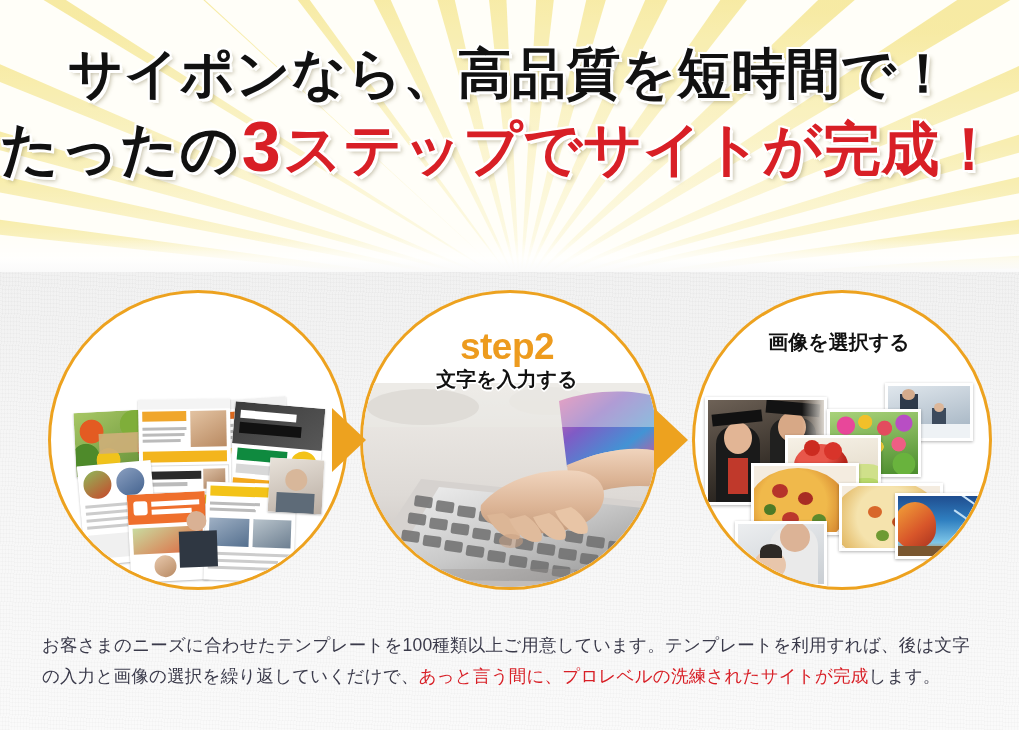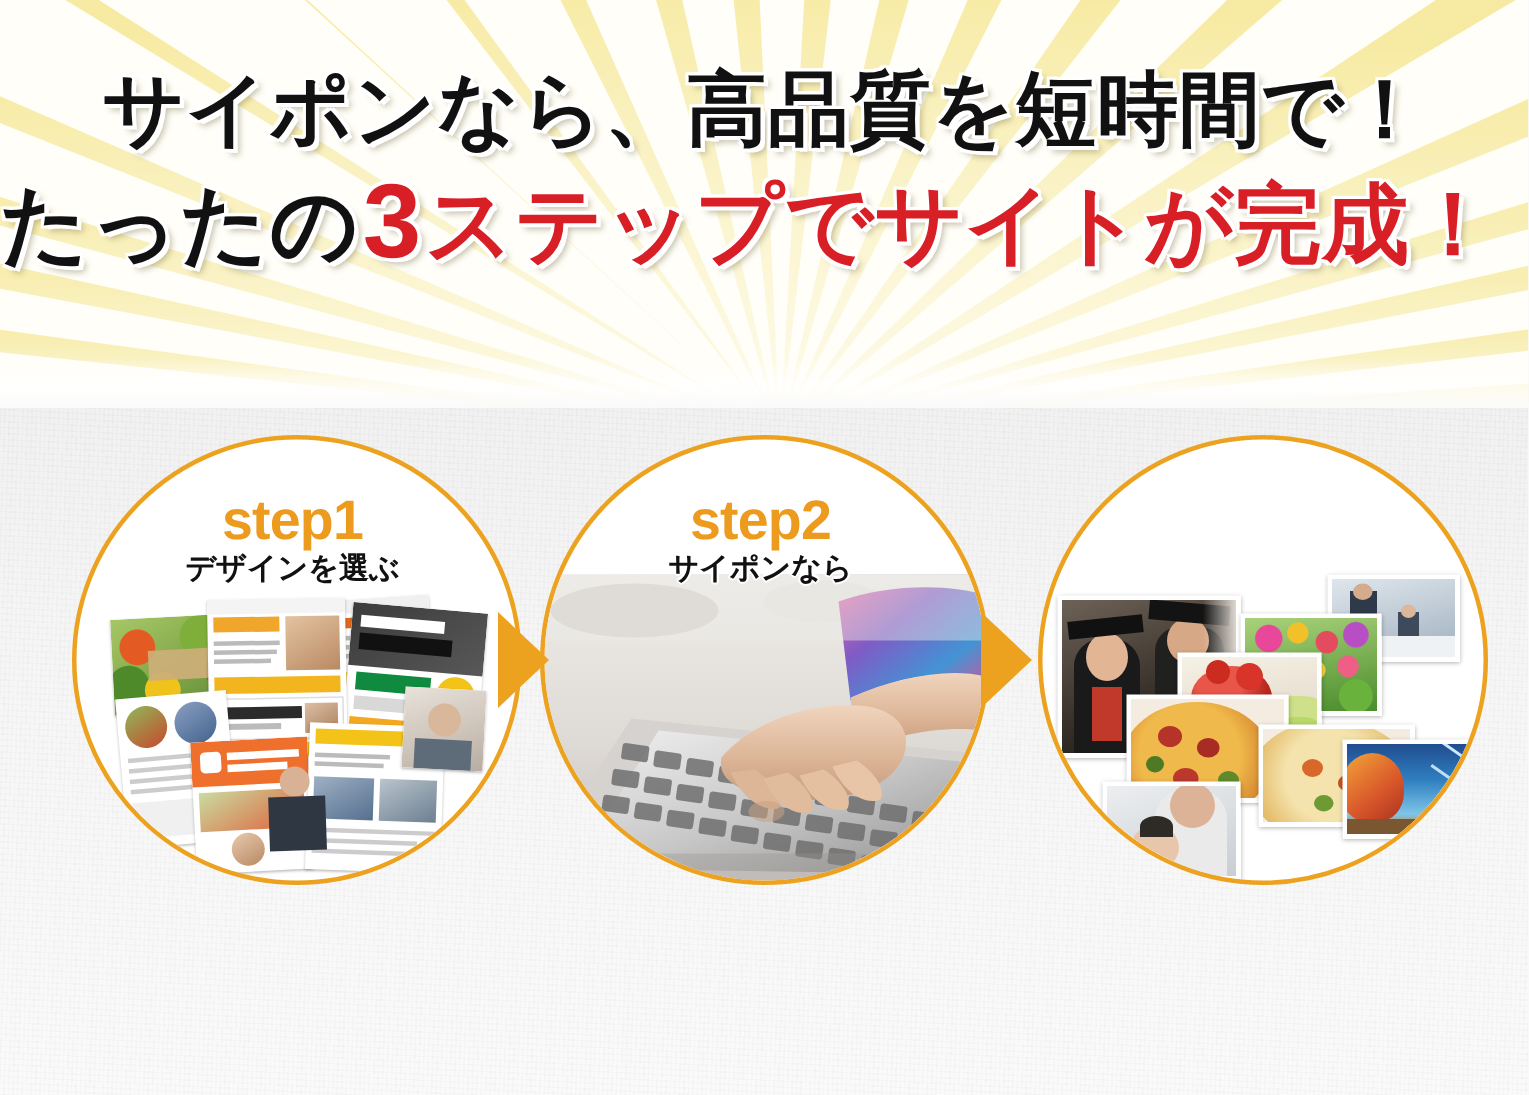--- a/index.html
+++ b/index.html
@@ -370,24 +370,20 @@
               <div class="band" style="left:8px;top:34px;width:38px;height:20px;background:#5e6b78;"></div>
             </div>
 
             <div class="tmpl" style="left:100px; top:110px; width:50px; height:62px; transform:rotate(-2deg); background:transparent; box-shadow:none;">
               <div class="band" style="left:14px;top:4px;width:20px;height:20px;border-radius:50%;background:#d9b194;"></div>
               <div class="band" style="left:6px;top:24px;width:38px;height:36px;background:#2f3742;"></div>
             </div>
           </div>
         </div>
       </div>
-      <div class="step-label">
-        <div class="step-title">step1</div>
-        <div class="step-sub">デザインを選ぶ</div>
-      </div>
     </div>
 
     <div class="step step-2">
       <div class="circle">
         <div class="circle-inner">
           <div class="photo2">
             
             <svg width="294" height="204" viewBox="0 0 294 204">
               <defs>
                 <linearGradient id="deskg" x1="0" y1="0" x2="0" y2="1">
@@ -467,21 +463,21 @@
               <ellipse cx="148" cy="158" rx="12" ry="7" fill="#c9a184" opacity="0.55"></ellipse>
 
               <rect x="0" y="0" width="294" height="44" fill="#eceae7" opacity="0.45"></rect>
               <rect x="0" y="186" width="294" height="18" fill="#9a9592" opacity="0.35"></rect>
             </svg>
           </div>
         </div>
       </div>
       <div class="step-label">
         <div class="step-title">step2</div>
-        <div class="step-sub">サイポンなら</div>
+        <div class="step-sub">文字を入力する</div>
       </div>
     </div>
 
     <div class="step step-3">
       <div class="circle">
         <div class="circle-inner">
           <div class="pile3">
 
             <div class="ph" style="left:186px; top:-4px; width:88px; height:58px;">
               <div style="width:100%;height:100%;background:linear-gradient(165deg,#dfe6ec 0%,#c3ced8 45%,#9fb0bf 100%);position:relative;">
@@ -567,29 +563,31 @@
                 <div style="position:absolute;right:6px;top:2px;width:48px;height:62px;background:#eaeaea;border-radius:20px 20px 0 0;"></div>
                 <div style="position:absolute;right:14px;top:-2px;width:30px;height:30px;border-radius:50%;background:#dcb396;"></div>
                 <div style="position:absolute;left:16px;top:26px;width:32px;height:30px;border-radius:50%;background:#e8c6ab;"></div>
                 <div style="position:absolute;left:22px;top:20px;width:22px;height:14px;border-radius:50% 50% 0 0;background:#2e2a26;"></div>
               </div>
             </div>
           </div>
         </div>
       </div>
       <div class="step-label">
+        <div class="step-sub">画像を選択する</div>
       </div>
     </div>
 
     <div class="arrow arrow-1">
       <svg width="34" height="64" viewBox="0 0 34 64">
           <polygon points="0,0 34,32 0,64" fill="#eda21f"></polygon>
         </svg>
     </div>
     <div class="arrow arrow-2">
       <svg width="34" height="64" viewBox="0 0 34 64">
           <polygon points="0,0 34,32 0,64" fill="#eda21f"></polygon>
         </svg>
     </div>
   </div>
 
+  <p class="para"><span>お客さまのニーズに合わせたテンプレートを100種類以上ご用意しています。テンプレートを利用すれば、後は文字の入力と画像の選択を繰り返していくだけで、</span><span class="red">あっと言う間に、プロレベルの洗練されたサイトが完成</span><span>します。</span></p>
 
 </div>
 
 </body></html>

